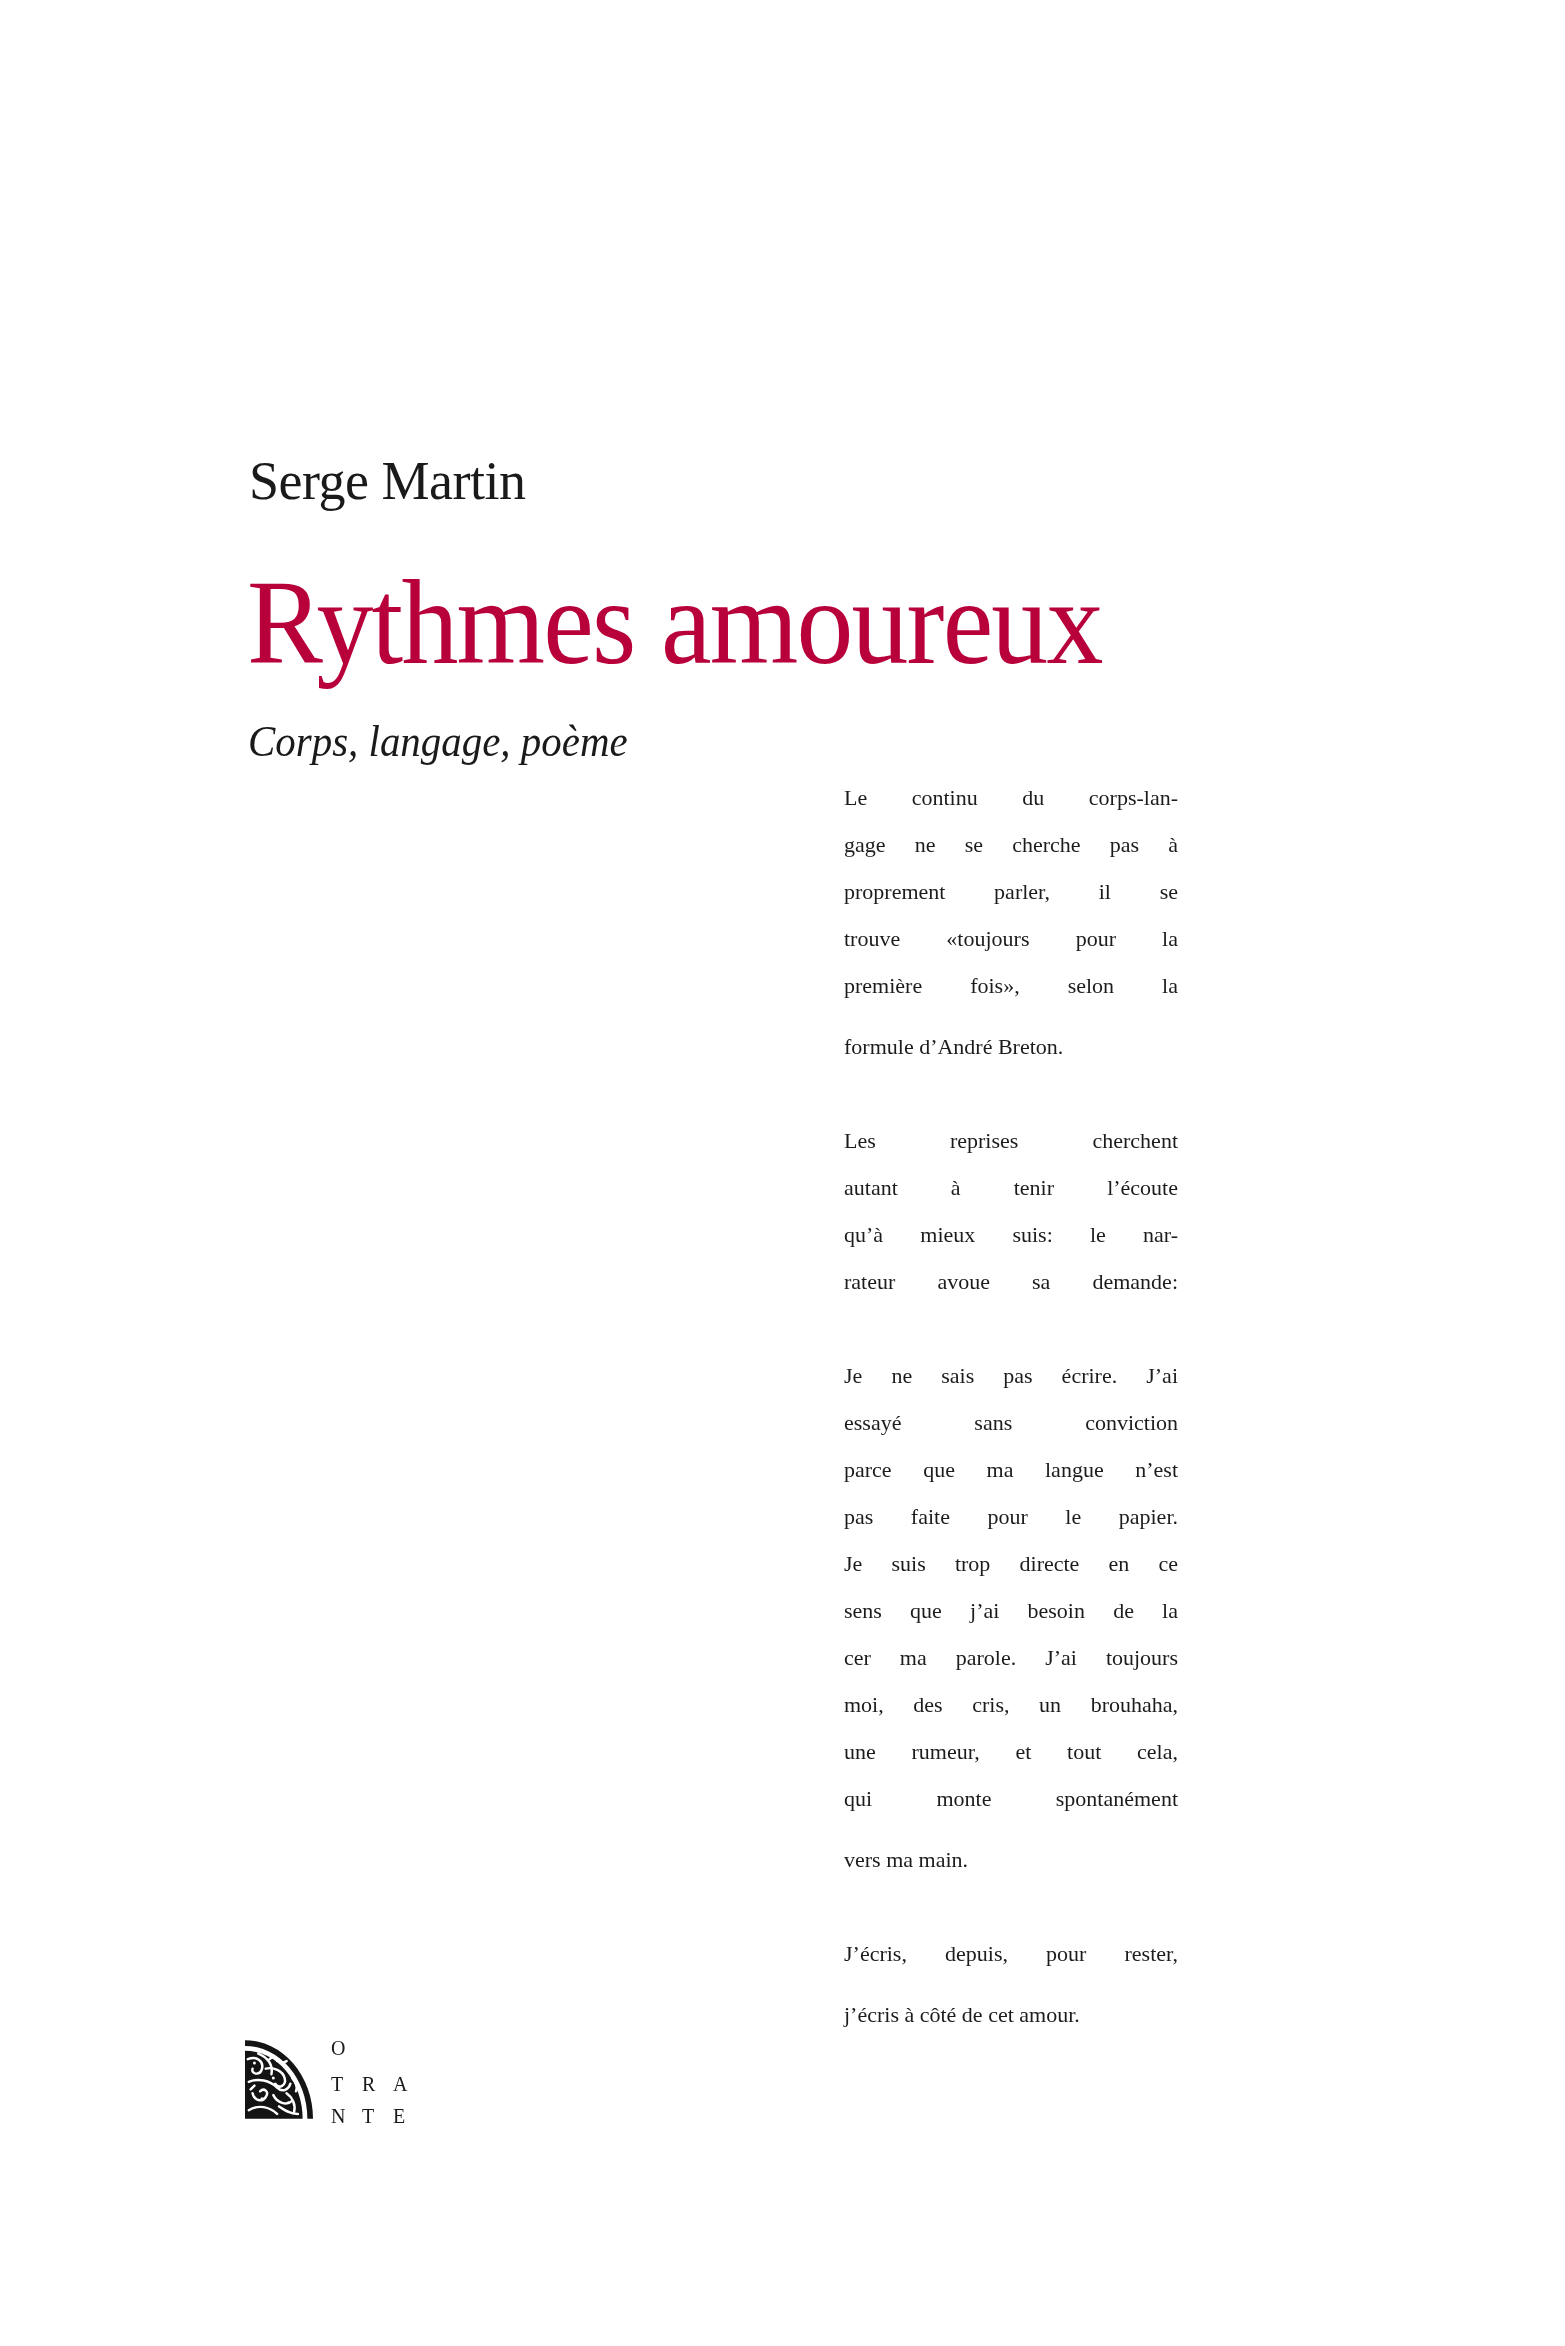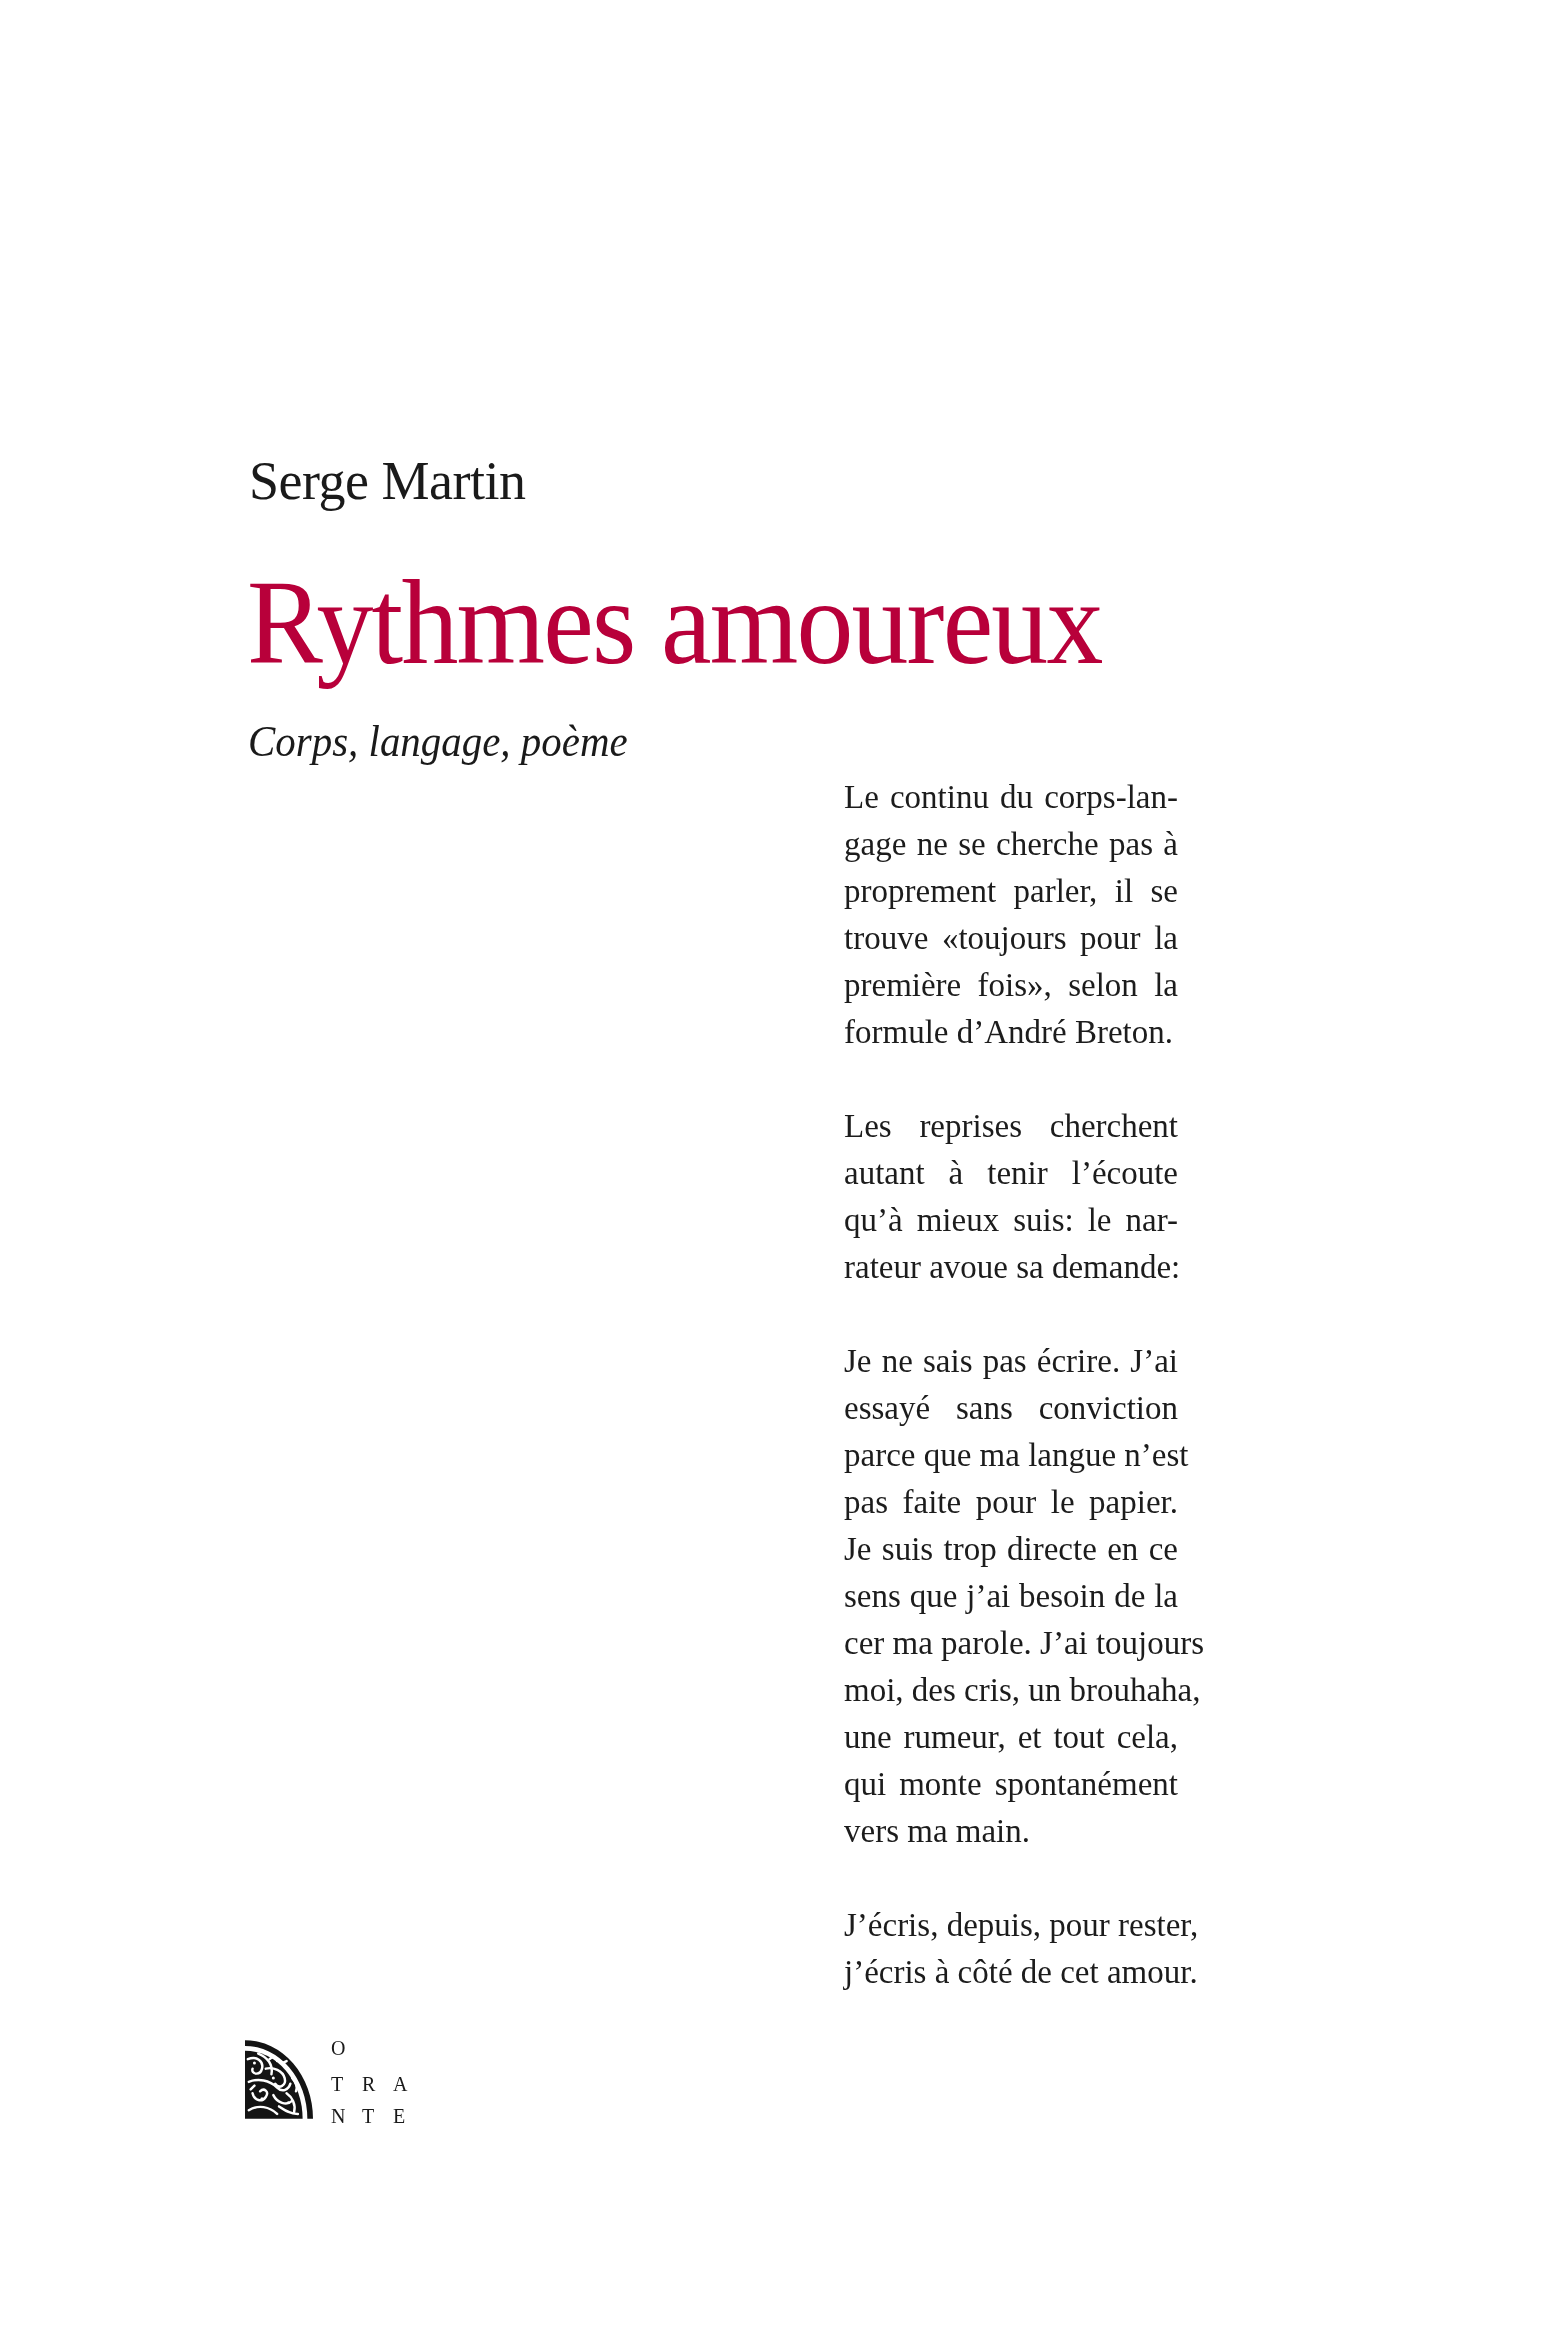--- a/index.html
+++ b/index.html
@@ -63,35 +63,36 @@
       font-weight: normal;
       transform: scaleX(0.93);
       transform-origin: left top;
     }
     
     .blurb {
       position: absolute;
       left: 844px;
       top: 774px;
       width: 334px;
-      font-size: 33px;
+      font-size: 22px;
       color: #1c1c1c;
     }
     .blurb .line {
       display: block;
       height: 47px;
       line-height: 47px;
       text-align: justify;
       text-align-last: justify;
       white-space: nowrap;
       overflow: visible;
     }
     .blurb .line.last {
       text-align: left;
       text-align-last: left;
+      margin-top: 14px;
     }
     .blurb .gap {
       display: block;
       height: 47px;
     }
     
     .publisher {
       position: absolute;
       left: 245px;
       top: 2035px;

